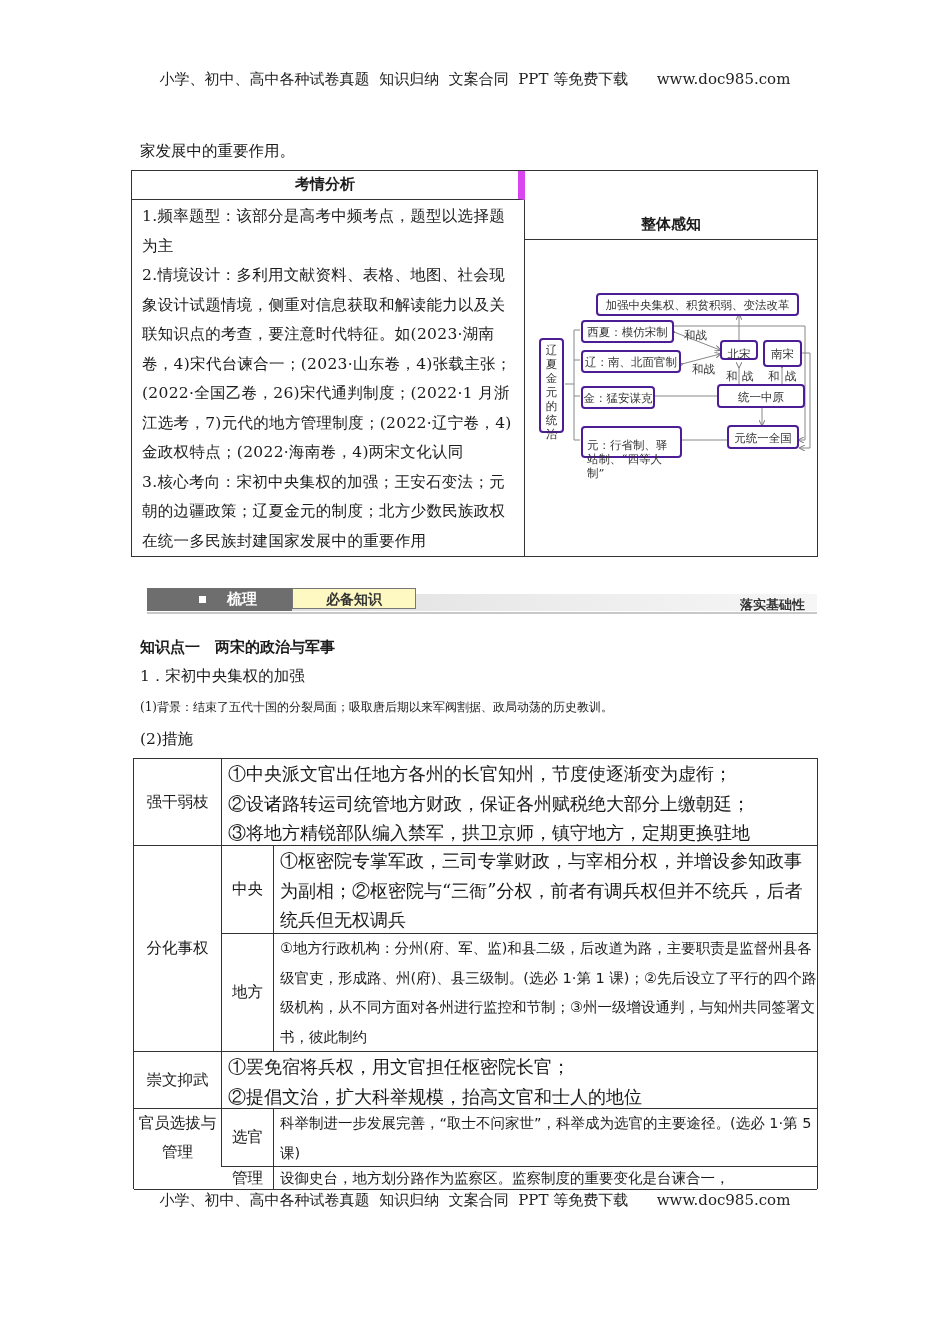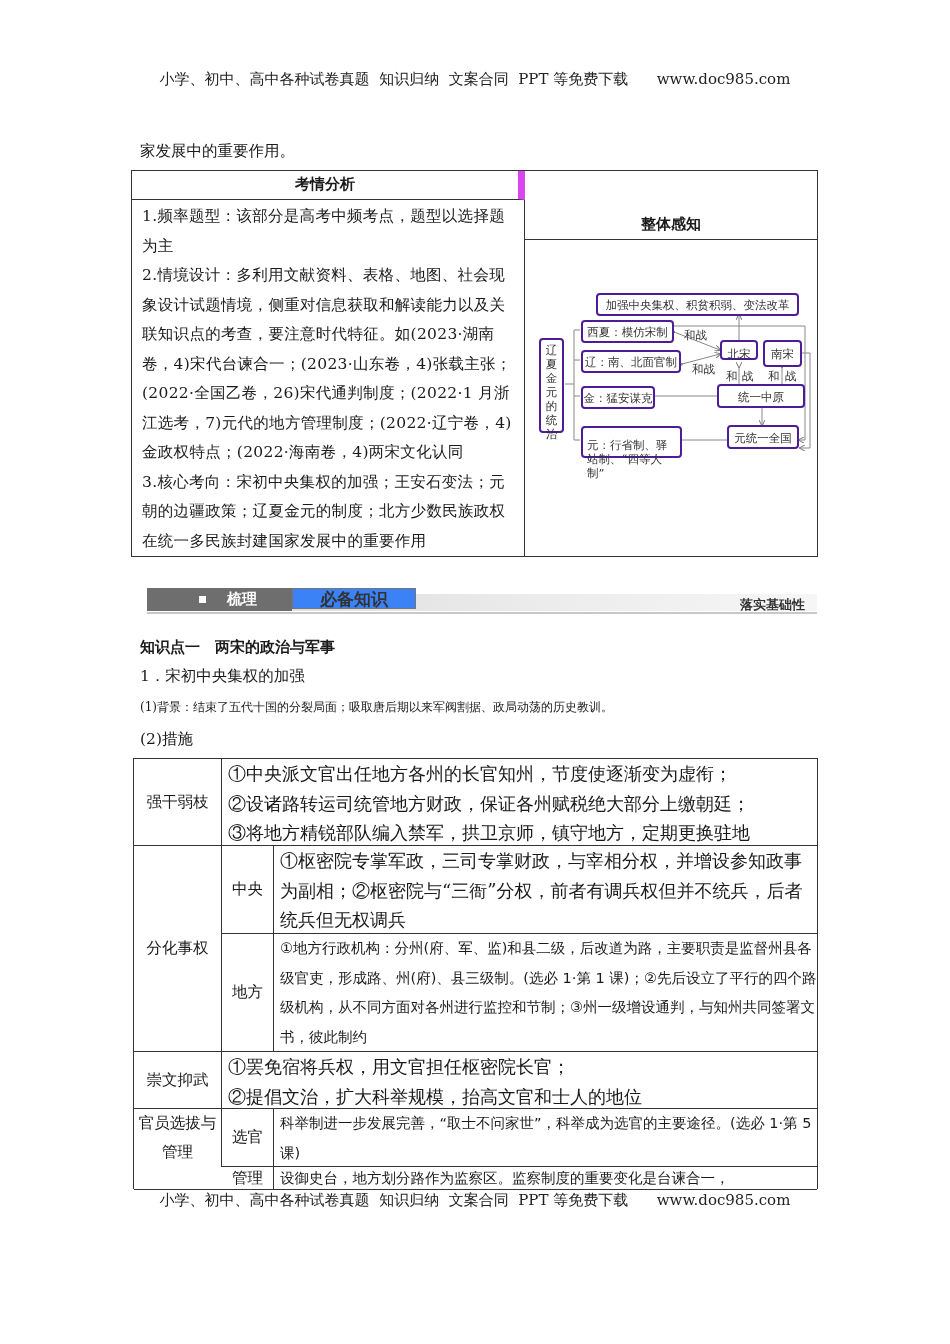--- a/index.html
+++ b/index.html
@@ -34,22 +34,22 @@
   .lbl { position: absolute; font-size: 11.5px; color: #333; white-space: nowrap; }
 
   
   .band { position: absolute; left: 132px; top: 588px; width: 670px; height: 26px; margin-left: 15px; }
   .band-bg { position: absolute; left: 0; top: 6px; width: 670px; height: 17px;
              background: linear-gradient(to right, #d8d8d8, #ececec 60%, #f6f6f6); }
   .band-dark { position: absolute; left: 0; top: 0; width: 145px; height: 23px; background: #6e6e6e; color: #fff;
                font-family: "DejaVu Sans", "Liberation Sans", sans-serif; font-weight: bold; font-size: 15px; line-height: 23px; }
   .band-dark .sq { position: absolute; left: 52px; top: 8px; width: 7px; height: 7px; background: #fff; }
   .band-dark .txt { position: absolute; left: 80px; top: 0; }
-  .band-white { position: absolute; left: 145px; top: 0; width: 124px; height: 21px; background: #3b82f6; border: 1px solid #777;
-                font-family: "DejaVu Sans", "Liberation Sans", sans-serif; font-size: 17px; font-weight: bold; color: #333;
+  .band-white { position: absolute; left: 145px; top: 0; width: 124px; height: 21px; background: #fef9c3; border: 1px solid #777;
+                font-family: "DejaVu Sans", "Liberation Sans", sans-serif; font-size: 14px; font-weight: bold; color: #333;
                 text-align: center; line-height: 21px; box-sizing: border-box; }
   .band-right { position: absolute; right: 12px; top: 8px; font-family: "DejaVu Sans", "Liberation Sans", sans-serif;
                 font-size: 13px; font-weight: bold; color: #333; }
   .band-line { position: absolute; left: 0; top: 24px; width: 670px; height: 2px; background: #c8c8c8; }
 
   .kp-title { left: 140px; top: 638px; font-family: "DejaVu Sans", "Liberation Sans", sans-serif; font-weight: bold; font-size: 15px; }
   .s1 { left: 140px; top: 666px; font-size: 15.5px; }
   .s2 { left: 140px; top: 699px; font-size: 12px; }
   .s3 { left: 140px; top: 729px; font-size: 15.5px; }
 

